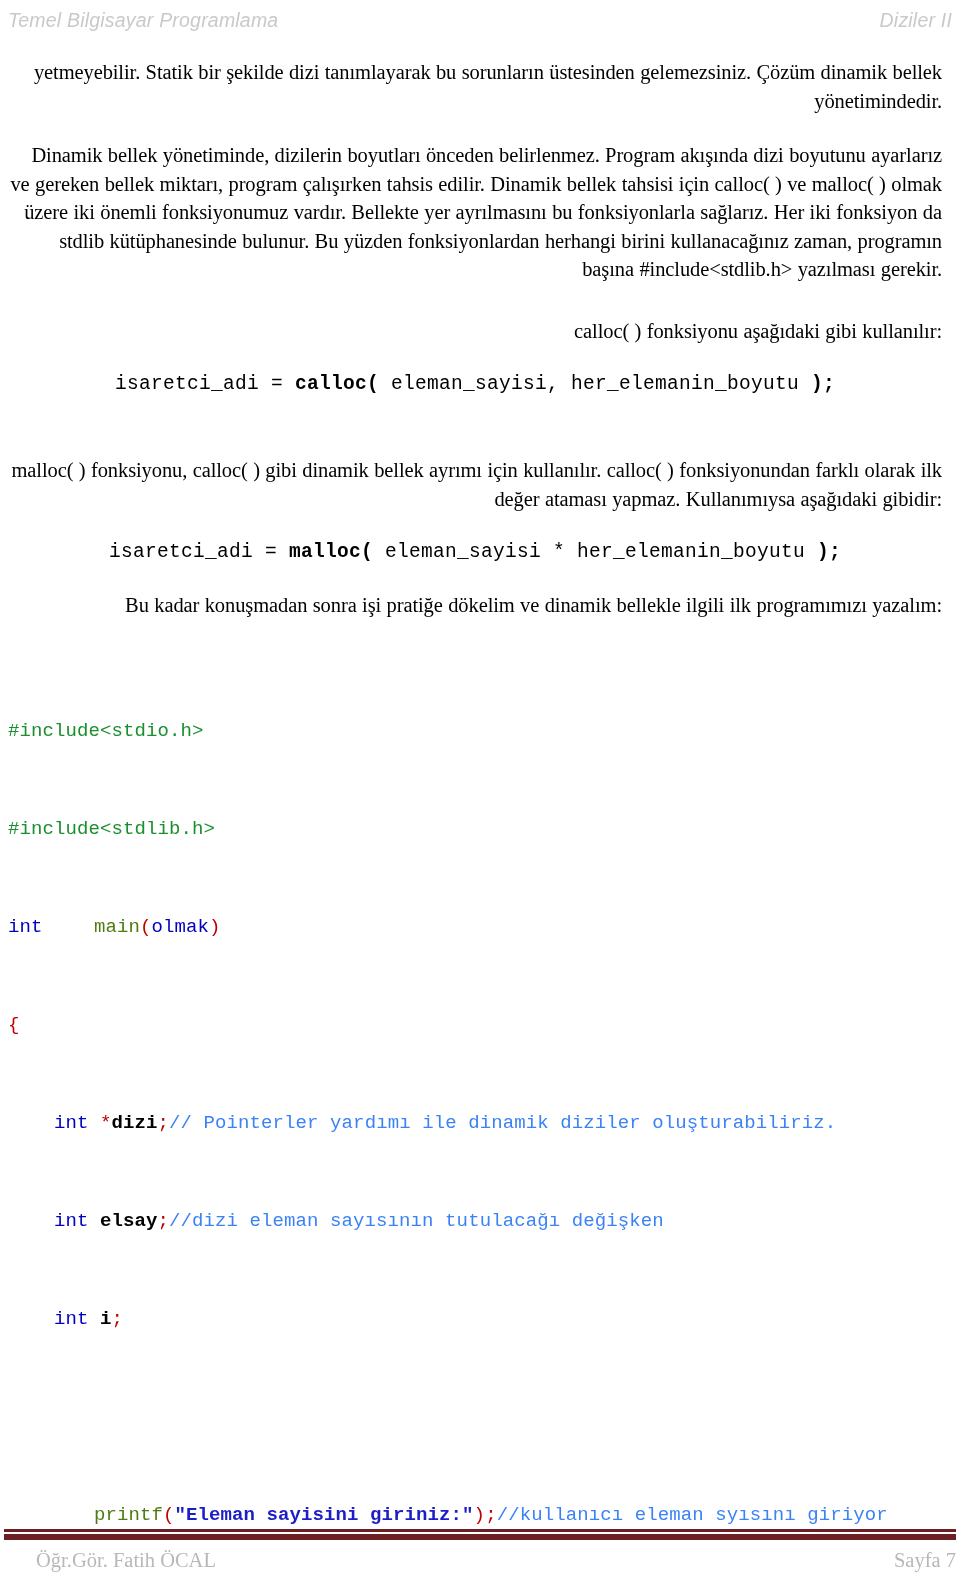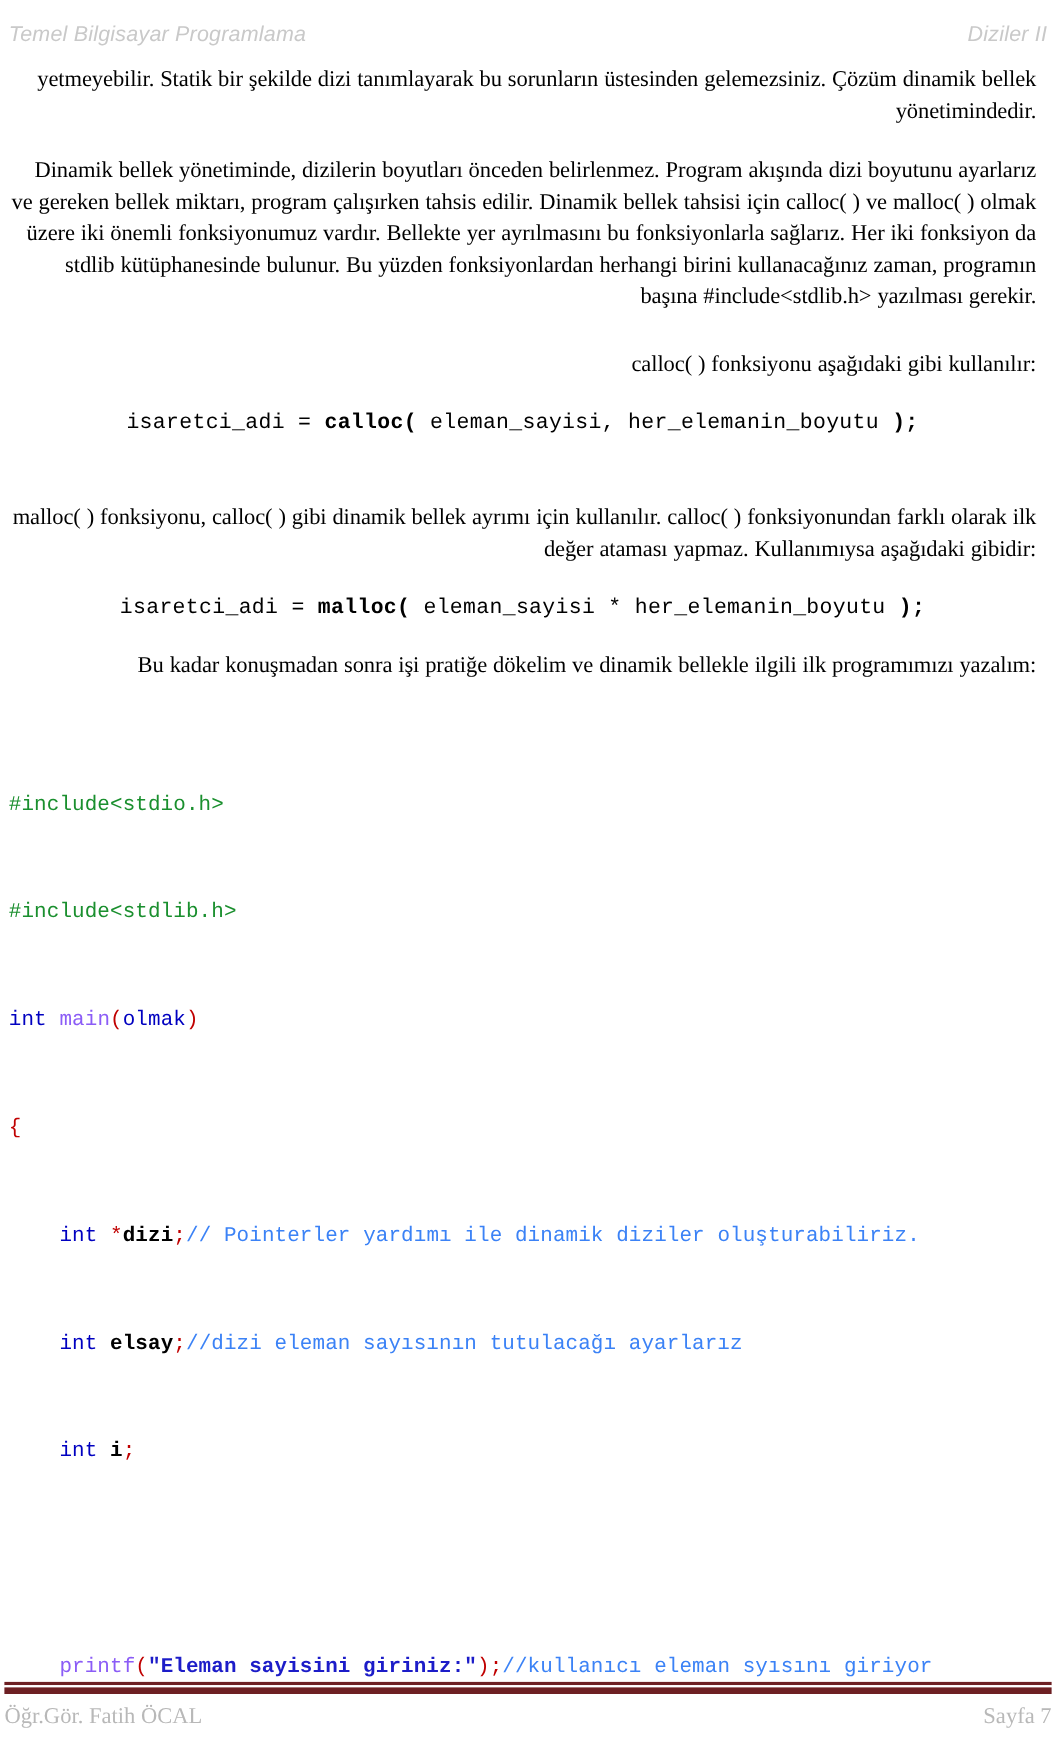--- a/index.html
+++ b/index.html
@@ -18,21 +18,21 @@
   .page {
     position: relative;
     width: 960px;
     height: 1584px;
     box-sizing: border-box;
   }
 
   
   .doc-header {
     position: absolute;
-    top: 20px;
+    top: 9px;
     left: 8px;
     right: 8px;
     height: 34px;
     display: flex;
     justify-content: space-between;
     align-items: flex-start;
     font-family: "Liberation Sans", "DejaVu Sans", sans-serif;
     font-style: italic;
     font-size: 19.5px;
     color: #c9c9c9;
@@ -80,21 +80,21 @@
     color: #000000;
     letter-spacing: 0.1px;
   }
   .src-line { white-space: pre; min-height: 24.5px; }
   .k   { color: #0000c0; font-weight: normal; }   
   .pp  { color: #1a8f2e; }                      
   .str { color: #1c1cc8; font-weight: bold; }   
   .pun { color: #c00000; }                      
   .cmt { color: #3b82f6; }                      
   .idb { color: #000000; font-weight: bold; }   
-  .fn  { color: #8b5cf6; }
+  .fn  { color: #4d7c0f; margin-left: 40px; }
 
   
   .doc-footer {
     position: absolute;
     left: 4px;
     right: 4px;
     bottom: 12px;
   }
   .rule-thin {
     height: 3px;
@@ -108,20 +108,21 @@
     height: 6px;
     background: #6d1f23;
   }
   .footer-row {
     margin-top: 9px;
     display: flex;
     justify-content: space-between;
     align-items: flex-end;
     font-size: 20.5px;
     color: #b8b8b8;
+    margin-left: 32px;
   }
 </style>
 </head>
 <body>
 
 <div class="page">
 
   <div class="doc-header">
     <span>Temel Bilgisayar Programlama</span>
     <span>Diziler II</span>
@@ -157,21 +158,21 @@
       <div class="src-line"><span class="pp">#include&lt;stdio.h&gt;</span></div>
 
       <div class="src-line"><span class="pp">#include&lt;stdlib.h&gt;</span></div>
 
       <div class="src-line"><span class="k">int</span><span> </span><span class="fn">main</span><span class="pun">(</span><span class="k">olmak</span><span class="pun">)</span></div>
 
       <div class="src-line"><span class="pun">{</span></div>
 
       <div class="src-line"><span>    </span><span class="k">int</span><span> </span><span class="pun">*</span><span class="idb">dizi</span><span class="pun">;</span><span class="cmt">// Pointerler yardımı ile dinamik diziler oluşturabiliriz.</span></div>
 
-      <div class="src-line"><span>    </span><span class="k">int</span><span> </span><span class="idb">elsay</span><span class="pun">;</span><span class="cmt">//dizi eleman sayısının tutulacağı ayarlarız</span></div>
+      <div class="src-line"><span>    </span><span class="k">int</span><span> </span><span class="idb">elsay</span><span class="pun">;</span><span class="cmt">//dizi eleman sayısının tutulacağı değişken</span></div>
 
       <div class="src-line"><span>    </span><span class="k">int</span><span> </span><span class="idb">i</span><span class="pun">;</span></div>
 
       <div class="src-line">&nbsp;</div>
 
       <div class="src-line"><span>    </span><span class="fn">printf</span><span class="pun">(</span><span class="str">"Eleman sayisini giriniz:"</span><span class="pun">)</span><span class="pun">;</span><span class="cmt">//kullanıcı eleman syısını giriyor</span></div>
 
       
 
       

